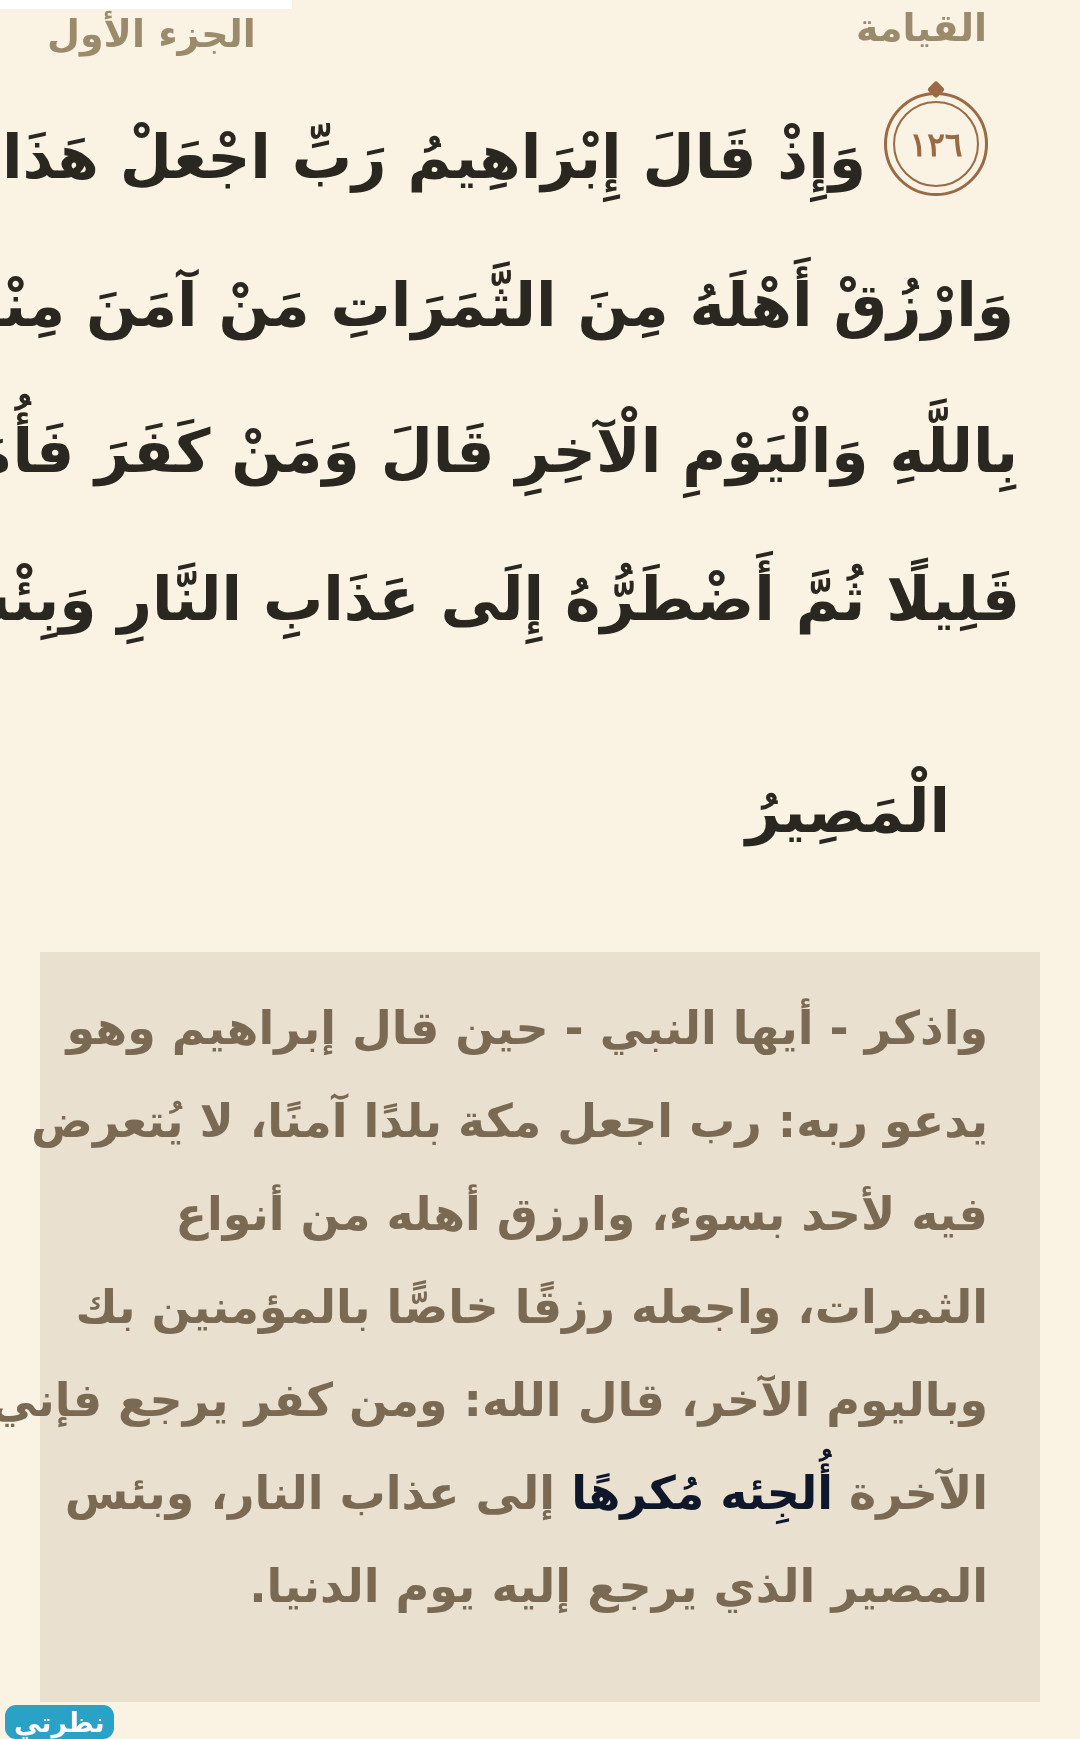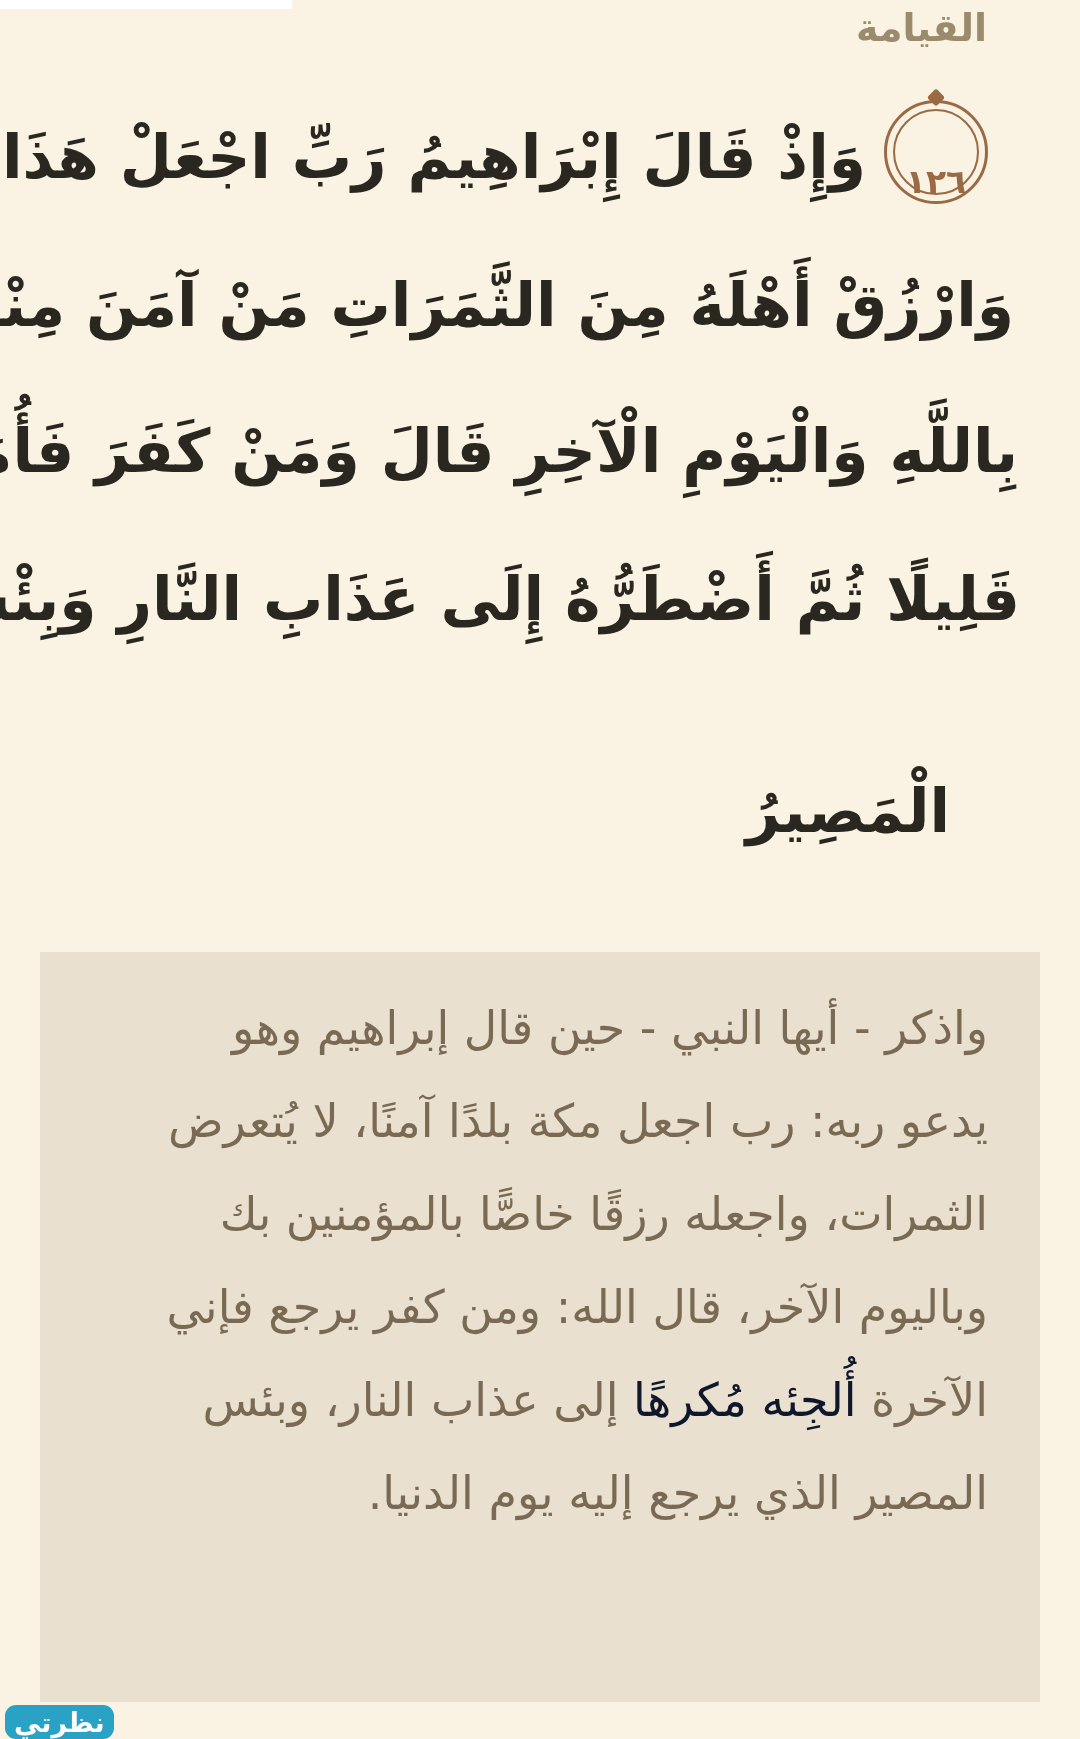--- a/index.html
+++ b/index.html
@@ -17,23 +17,23 @@
   .header-surah{
     position:absolute;top:6px;right:93px;
     font-size:38px;font-weight:bold;color:#9b8b6d;direction:rtl;
   }
   .header-juz{
     position:absolute;top:12px;left:47px;
     font-size:38px;font-weight:bold;color:#9b8b6d;direction:rtl;
   }
   
   .medallion{
-    position:absolute;left:884px;top:100px;width:104px;height:104px;
+    position:absolute;left:884px;top:92px;width:104px;height:104px;
     border:3px solid #9a6a45;border-radius:50%;box-sizing:border-box;
-    display:flex;align-items:flex-end;justify-content:center;
+    display:flex;align-items:center;justify-content:center;font-family:Liberation Serif, serif;
   }
   .medallion::before{
     content:"";position:absolute;inset:6px;border:2px solid #9a6a45;border-radius:50%;
   }
   .medallion::after{
     content:"";position:absolute;top:-12px;left:50%;
     width:13px;height:13px;background:#9a6a45;border-radius:3px;
     transform:translateX(-50%) rotate(45deg);
   }
   .medallion .num{
@@ -51,55 +51,57 @@
   .q4{left:52px;right:60px;top:560px;}
   .q5{right:130px;top:772px;text-align-last:right;}
   
   .tafsir-box{
     position:absolute;left:40px;top:952px;width:1000px;height:750px;
     background:#e9e0d0;box-sizing:border-box;
     padding:30px 52px 0 52px;
   }
   .t-line{
     direction:rtl;text-align:right;
-    font-size:46px;line-height:93px;font-weight:normal;
+    font-size:46px;line-height:93px;font-weight:bold;
     color:#7a6a53;white-space:nowrap;
   }
   .t-red{color:#0f172a;}
   
   .watermark{
     position:absolute;left:5px;bottom:0;height:31px;
     background:#2aa2c6;color:#ffffff;
     font-size:27px;font-weight:bold;line-height:31px;
     padding:2px 9px 1px 9px;border-radius:11px;
     direction:rtl;overflow:hidden;
   }
 </style>
 </head>
 <body>
 
 <div class="page">
 
   <div class="top-strip"></div>
 
   <div class="header-surah">القيامة</div>
+  <div class="header-juz">الجزء الأول</div>
 
   <div class="medallion">
     <span class="num">١٢٦</span>
   </div>
 
   <div class="q-line q1">وَإِذْ قَالَ إِبْرَاهِيمُ رَبِّ اجْعَلْ هَذَا بَلَدًا آمِنًا</div>
   <div class="q-line q2">وَارْزُقْ أَهْلَهُ مِنَ الثَّمَرَاتِ مَنْ آمَنَ مِنْهُمْ</div>
   <div class="q-line q3">بِاللَّهِ وَالْيَوْمِ الْآخِرِ قَالَ وَمَنْ كَفَرَ فَأُمَتِّعُهُ</div>
   <div class="q-line q4">قَلِيلًا ثُمَّ أَضْطَرُّهُ إِلَى عَذَابِ النَّارِ وَبِئْسَ</div>
   <div class="q-line q5">الْمَصِيرُ</div>
 
   <div class="tafsir-box">
     <div class="t-line">واذكر - أيها النبي - حين قال إبراهيم وهو</div>
     <div class="t-line">يدعو ربه: رب اجعل مكة بلدًا آمنًا، لا يُتعرض</div>
+    <div class="t-line">فيه لأحد بسوء، وارزق أهله من أنواع</div>
     <div class="t-line">الثمرات، واجعله رزقًا خاصًّا بالمؤمنين بك</div>
     <div class="t-line">وباليوم الآخر، قال الله: ومن كفر يرجع فإني</div>
     <div class="t-line"><span>الآخرة </span><span class="t-red">أُلجِئه مُكرهًا</span><span> إلى عذاب النار، وبئس</span></div>
     <div class="t-line">المصير الذي يرجع إليه يوم الدنيا.</div>
   </div>
 
   <div class="watermark">نظرتي</div>
 
 </div>
 

